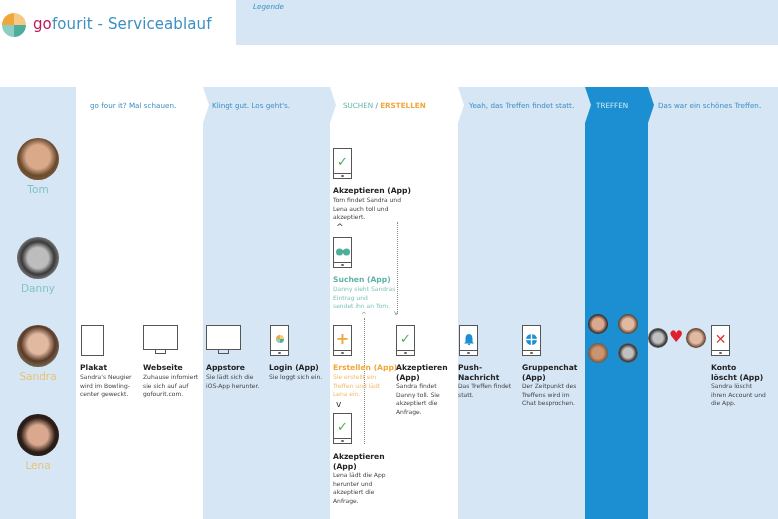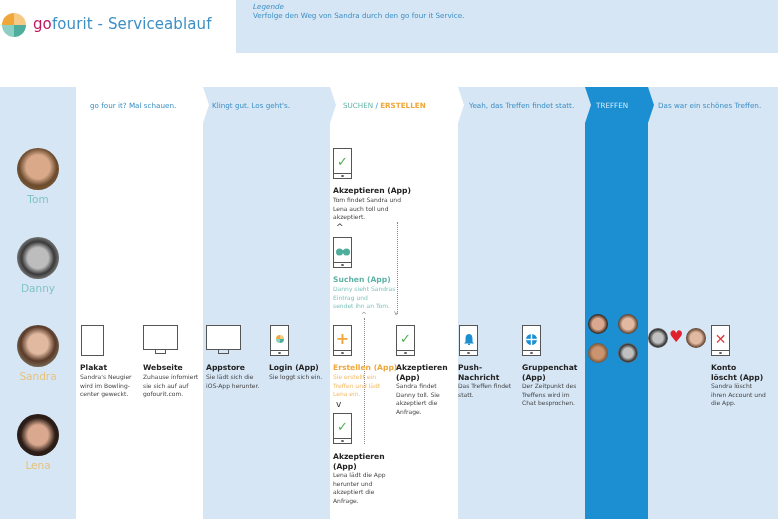--- a/index.html
+++ b/index.html
@@ -2,21 +2,21 @@
 <html><head>
   <meta charset="utf-8">
   <style>
     * { margin:0; padding:0; box-sizing:border-box; }
     body { width:778px; height:519px; overflow:hidden; background:#ffffff; font-family:"DejaVu Sans", sans-serif; position:relative; }
     .abs { position:absolute; }
     .logo { left:2px; top:13px; width:24px; height:24px; border-radius:50%; overflow:hidden; }
     .logo span { position:absolute; width:12px; height:12px; }
     .title { left:33px; top:15px; font-size:15px; color:#3d8fc4; letter-spacing:0.1px; }
     .title .go { color:#be185d; }
-    .legend { left:236px; top:0; width:542px; height:53px; background:#d6e6f5; padding:3px 0 0 17px; font-size:7.2px; line-height:8.9px; color:#3d8fc4; }
+    .legend { left:236px; top:0; width:542px; height:45px; background:#d6e6f5; padding:3px 0 0 17px; font-size:7.2px; line-height:8.9px; color:#3d8fc4; }
     .legend .lt { font-style:italic; }
 
     .col { position:absolute; top:87px; height:432px; }
     .hdr { position:absolute; top:87px; height:36px; font-size:7.2px; color:#3d8fc4; display:flex; align-items:center; }
 
     .person { position:absolute; width:76px; text-align:center; font-size:10.5px; }
     .avatar { width:42px; height:42px; border-radius:50%; margin:0 auto 3px; }
     .pname-blue { color:#7fc4c4; }
     .pname-orange { color:#e8c27a; }
 
@@ -46,21 +46,20 @@
 <div class="abs logo">
   <span style="left:0;top:0;background:#f0a73a"></span>
   <span style="left:12px;top:0;background:#f6c985"></span>
   <span style="left:0;top:12px;background:#8ecfc3"></span>
   <span style="left:12px;top:12px;background:#4fae9b"></span>
 </div>
 <div class="abs title"><span class="go">go</span><span>fourit - Serviceablauf</span></div>
 
 <div class="abs legend">
   <div class="lt">Legende</div>
-  <div>Verfolge den Weg von Sandra durch den go four it Service.</div>
 </div>
 
 <div class="col" style="left:0;width:76px;background:#d6e6f5"></div>
 <div class="col" style="left:76px;width:127px;background:#ffffff"></div>
 <div class="col" style="left:203px;width:127px;background:#d6e6f5"></div>
 <div class="col" style="left:330px;width:128px;background:#ffffff"></div>
 <div class="col" style="left:458px;width:127px;background:#d6e6f5"></div>
 <div class="col" style="left:585px;width:63px;background:#1b8fd1"></div>
 <div class="col" style="left:648px;width:130px;background:#d6e6f5"></div>
 
@@ -84,21 +83,21 @@
 <div class="hdr" style="left:212px;">Klingt gut. Los geht's.</div>
 <div class="hdr" style="left:343px;">
     <span class="suchen">SUCHEN</span>
     <span style="color:#3d8fc4;white-space:pre"> / </span>
     <span class="erst" style="font-weight:bold">ERSTELLEN</span>
   </div>
 <div class="hdr" style="left:469px;">Yeah, das Treffen findet statt.</div>
 <div class="hdr" style="left:596px;color:#d6ecfa;">TREFFEN</div>
 <div class="hdr" style="left:658px;">Das war ein schönes Treffen.</div>
 
-<div class="person" style="left:0;top:148px">
+<div class="person" style="left:0;top:138px">
   <div class="avatar" style="background:radial-gradient(circle at 50% 45%,#d9a98a 0 38%,#6b4a2e 60%,#8a6a40 100%)"></div>
   <div class="pname-blue">Tom</div>
 </div>
 <div class="person" style="left:0;top:237px">
   <div class="avatar" style="background:radial-gradient(circle at 50% 50%,#bdbdbd 0 35%,#3a3a3a 55%,#d8d8d8 100%)"></div>
   <div class="pname-blue">Danny</div>
 </div>
 <div class="person" style="left:0;top:325px">
   <div class="avatar" style="background:radial-gradient(circle at 50% 45%,#e0b9a0 0 32%,#5a3a28 55%,#9aa890 100%)"></div>
   <div class="pname-orange">Sandra</div>

